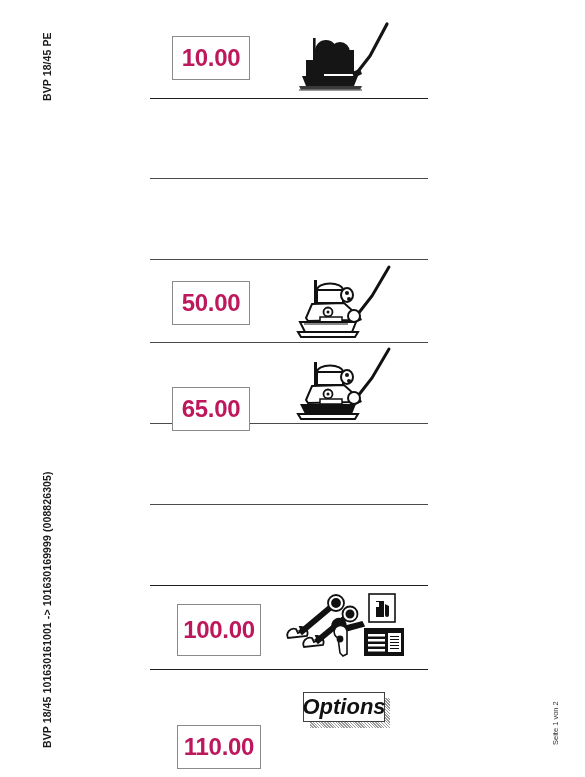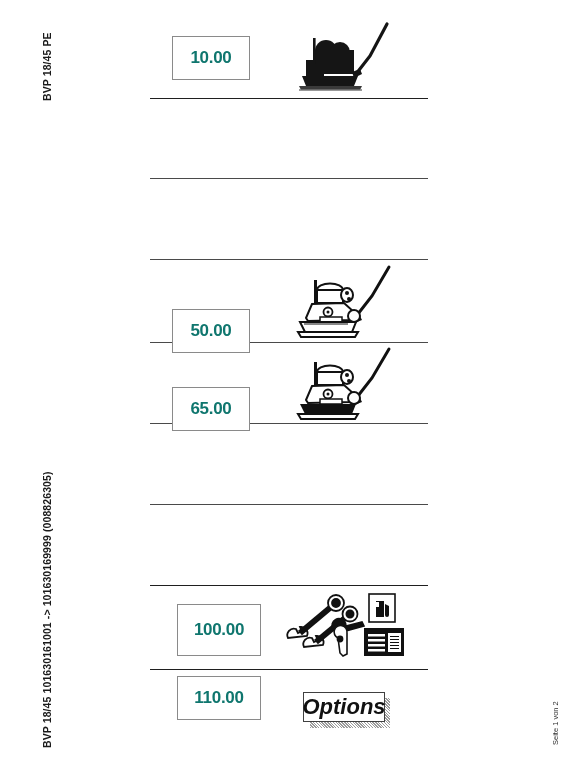--- a/index.html
+++ b/index.html
@@ -59,22 +59,22 @@
   
   .value-box {
     position: absolute;
     box-sizing: border-box;
     border: 1.6px solid #8a8a8a;
     background: #ffffff;
     display: flex;
     align-items: center;
     justify-content: center;
     font-weight: bold;
-    font-size: 17px;
-    color: #0f766e;
+    font-size: 24px;
+    color: #be185d;
     letter-spacing: -0.3px;
   }
 
   
   .options-btn {
     position: absolute;
     box-sizing: border-box;
     border: 1px solid #404040;
     background: #ffffff;
     display: flex;
@@ -131,21 +131,21 @@
     <rect x="14" y="44" width="18" height="16" fill="#151515"></rect>
 
     <rect x="21" y="22" width="2.6" height="26" fill="#151515"></rect>
 
     <path d="M10 60 L66 60 L62 70 L14 70 Z" fill="#151515"></path>
     <path d="M7 70 L70 70 L68 74 L9 74 Z" fill="#3a3a3a"></path>
     <path d="M7 74 L70 74" stroke="#777" stroke-width="1.4" fill="none"></path>
   </svg>
 </div>
 
-<div class="value-box" style="left:172px; top:281px; width:78px; height:44px;margin-top:28px;">50.00</div>
+<div class="value-box" style="left:172px; top:281px; width:78px; height:44px;">50.00</div>
 
 <div class="art" style="left:292px; top:262px;">
   <svg width="112" height="82" viewBox="0 0 112 82">
 
     <path d="M62 57 L80 34 L97 5" stroke="#111" stroke-width="3" fill="none" stroke-linecap="round"></path>
 
     <path d="M56 52 L66 50 L70 58 L60 62 Z" fill="#111"></path>
 
     <ellipse cx="38" cy="28" rx="13" ry="6.5" fill="#fff" stroke="#111" stroke-width="2"></ellipse>
     <rect x="25" y="28" width="26" height="13" fill="#fff" stroke="#111" stroke-width="2"></rect>
@@ -235,17 +235,17 @@
       <rect x="110" y="41" width="13" height="19" fill="#fff"></rect>
       <rect x="112" y="44" width="9" height="1" fill="#111"></rect>
       <rect x="112" y="47" width="9" height="1" fill="#111"></rect>
       <rect x="112" y="50" width="9" height="1" fill="#111"></rect>
       <rect x="112" y="53" width="9" height="1" fill="#111"></rect>
       <rect x="112" y="56" width="9" height="1" fill="#111"></rect>
     </g>
   </svg>
 </div>
 
-<div class="value-box" style="left:177px; top:676px; width:84px; height:44px;">110.00</div>
+<div class="value-box" style="left:177px; top:725px; width:84px; height:44px;">110.00</div>
 
 <div class="options-shadow" style="left:310px; top:698px; width:80px; height:30px;"></div>
 
 <div class="options-btn" style="left:303px; top:692px; width:82px; height:30px; z-index:2;">Options</div>
 
 </body></html>

